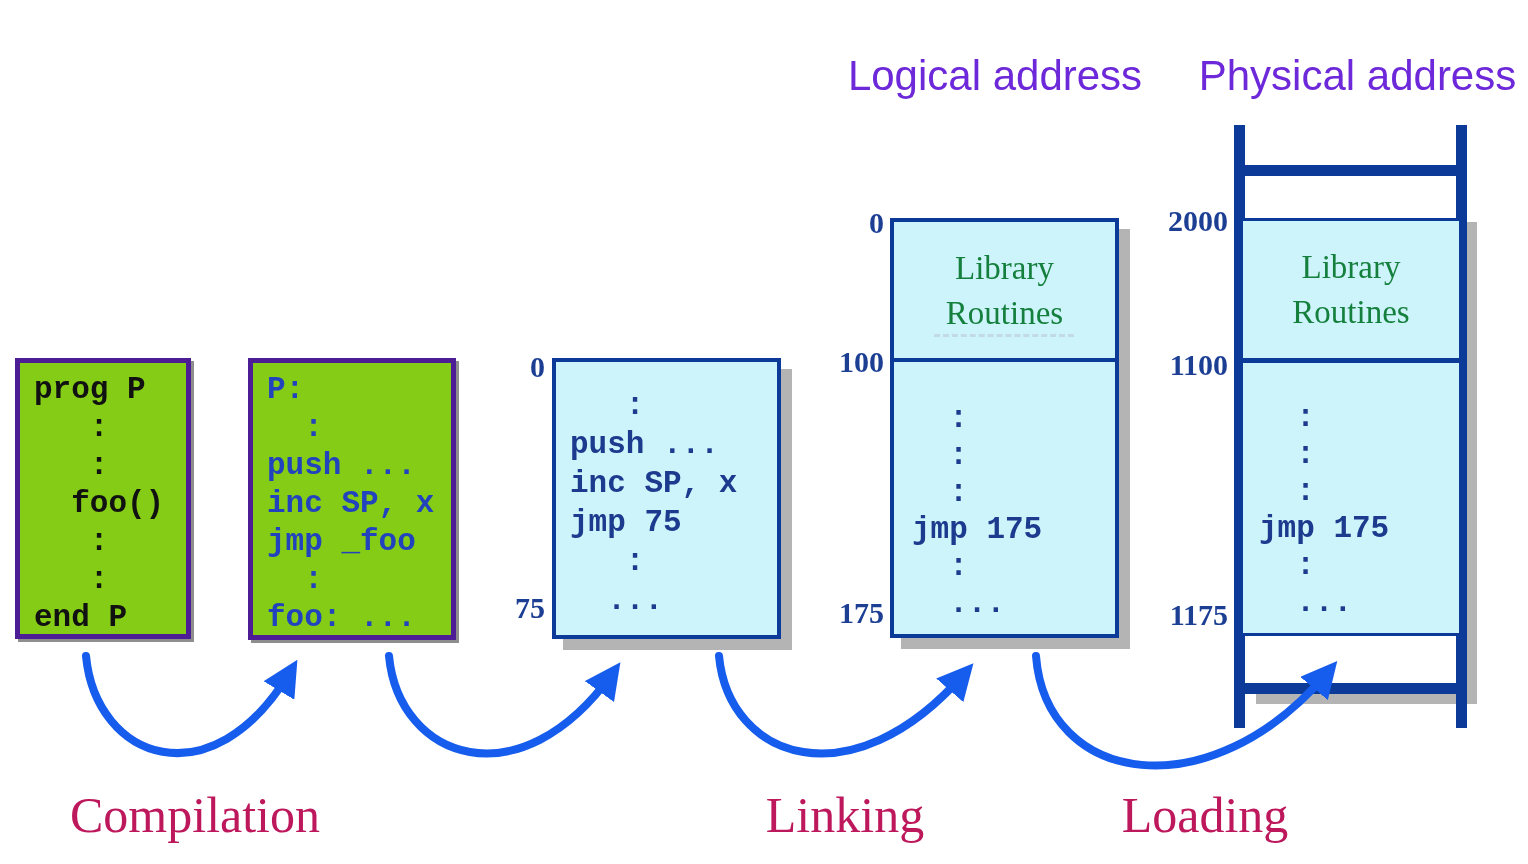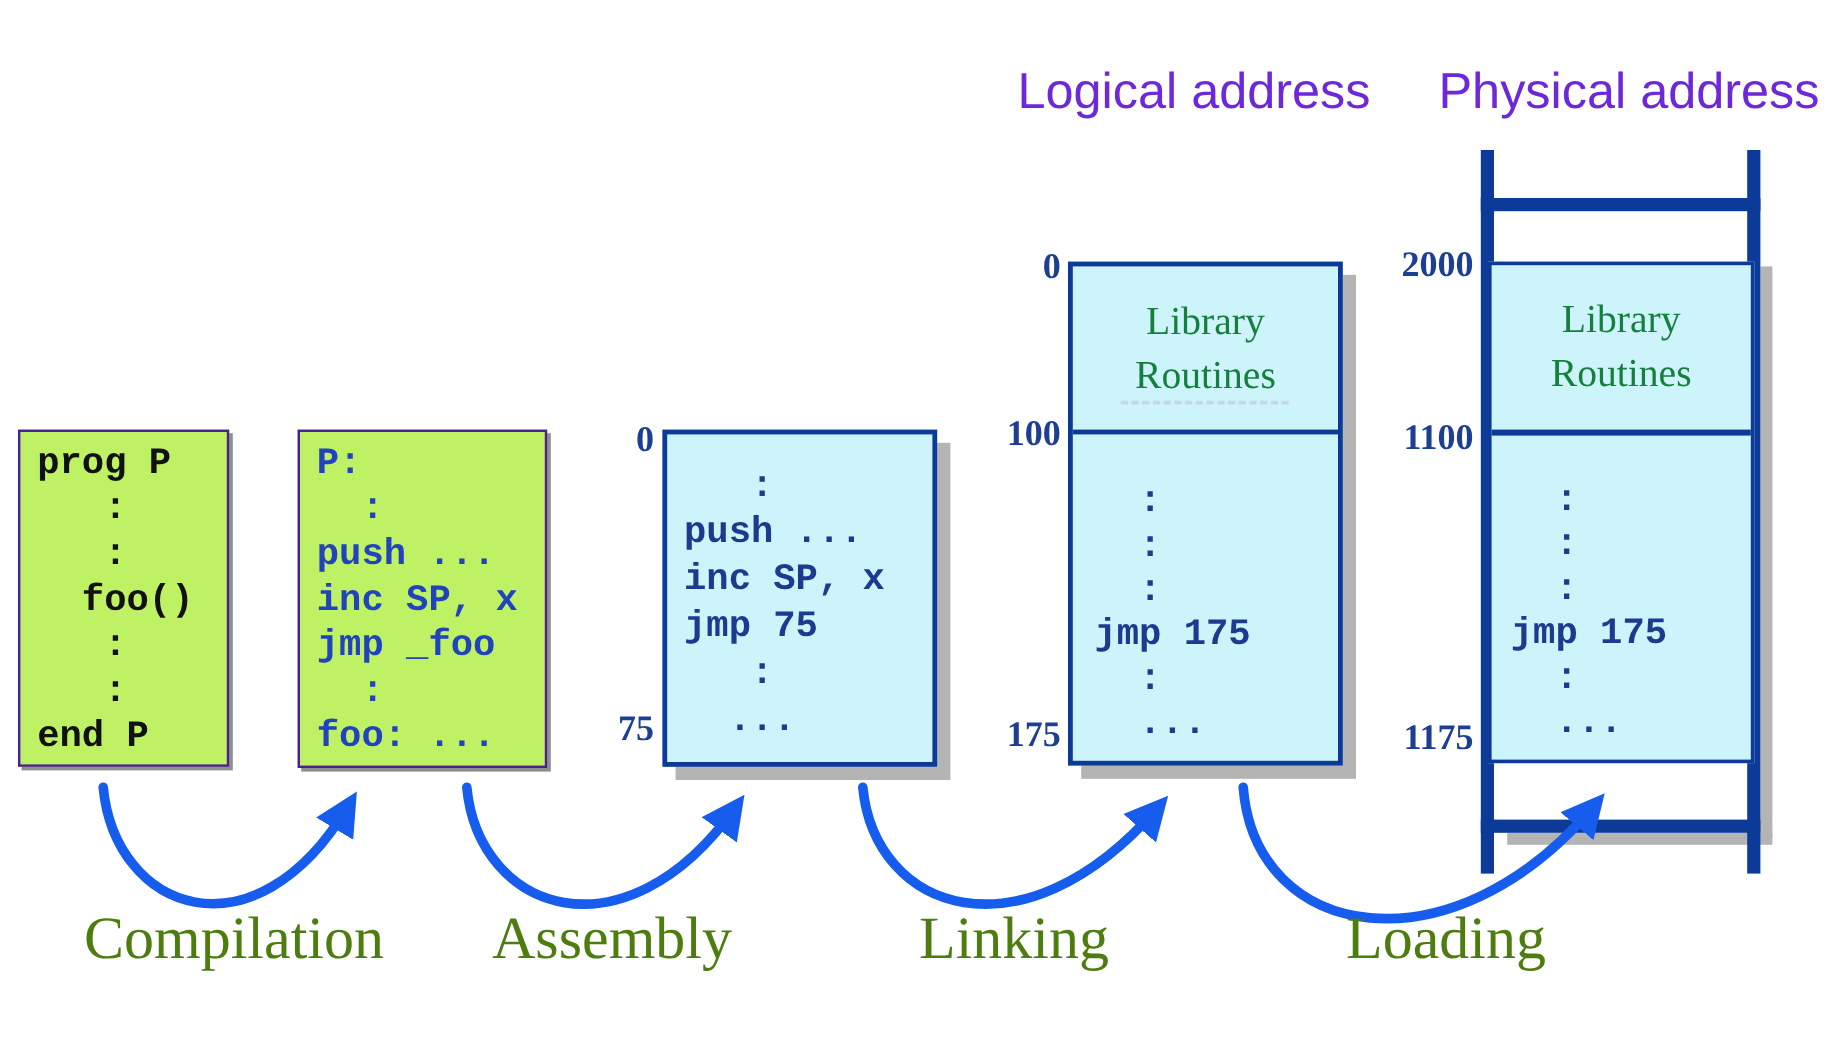--- a/index.html
+++ b/index.html
@@ -10,31 +10,31 @@
   
   .hdr{
     position:absolute;top:52px;height:50px;
     font-family:"Liberation Sans", sans-serif;
     font-size:42px;color:#6d28d9;text-align:center;white-space:nowrap;
   }
   .hdr-logical{left:840px;width:310px;}
   .hdr-physical{left:1195px;width:325px;}
   
   .stage{
-    position:absolute;top:752px;height:60px;
-    font-family:"Liberation Serif", serif;font-size:50px;color:#4d7c0f;
+    position:absolute;top:786px;height:60px;
+    font-family:"Liberation Serif", serif;font-size:50px;color:#be185d;
     text-align:center;white-space:nowrap;
   }
   .stage-compilation{left:65px;width:260px;}
   .stage-assembly{left:400px;width:220px;}
   .stage-linking{left:755px;width:180px;}
   .stage-loading{left:1105px;width:200px;}
   
   .ybox{
-    position:absolute;background:#bef264;border:2px solid #4c1d95;
+    position:absolute;background:#84cc16;border:5px solid #4c1d95;
     box-shadow:3px 3px 0 #8e8e8e;box-sizing:border-box;
   }
   .ybox-source{left:15px;top:358px;width:176px;height:281px;}
   .ybox-object{left:248px;top:358px;width:208px;height:282px;}
   .code{
     font-family:"Liberation Mono", monospace;font-weight:bold;
     font-size:31px;line-height:38px;white-space:pre;margin:0;
   }
   .code-black{color:#111111;}
   .code-royal{color:#2243be;}
@@ -166,17 +166,16 @@
         <path d="M0,0 L10,5 L0,10 z" fill="#165ced"></path>
       </marker>
     </defs>
     <path d="M 86 656 C 96 760, 212 802, 290 672" fill="none" stroke="#165ced" stroke-width="8" stroke-linecap="round" marker-end="url(#ah)"></path>
     <path d="M 389 656 C 399 760, 520 802, 612 674" fill="none" stroke="#165ced" stroke-width="8" stroke-linecap="round" marker-end="url(#ah)"></path>
     <path d="M 719 656 C 729 760, 852 802, 964 674" fill="none" stroke="#165ced" stroke-width="8" stroke-linecap="round" marker-end="url(#ah)"></path>
     <path d="M 1036 656 C 1046 785, 1210 812, 1328 672" fill="none" stroke="#165ced" stroke-width="8" stroke-linecap="round" marker-end="url(#ah)"></path>
   </svg>
 
   <div class="stage stage-compilation">Compilation</div>
-  <div class="stage stage-assembly">Assembly</div>
   <div class="stage stage-linking">Linking</div>
   <div class="stage stage-loading">Loading</div>
 
 </div>
 
 </body></html>

